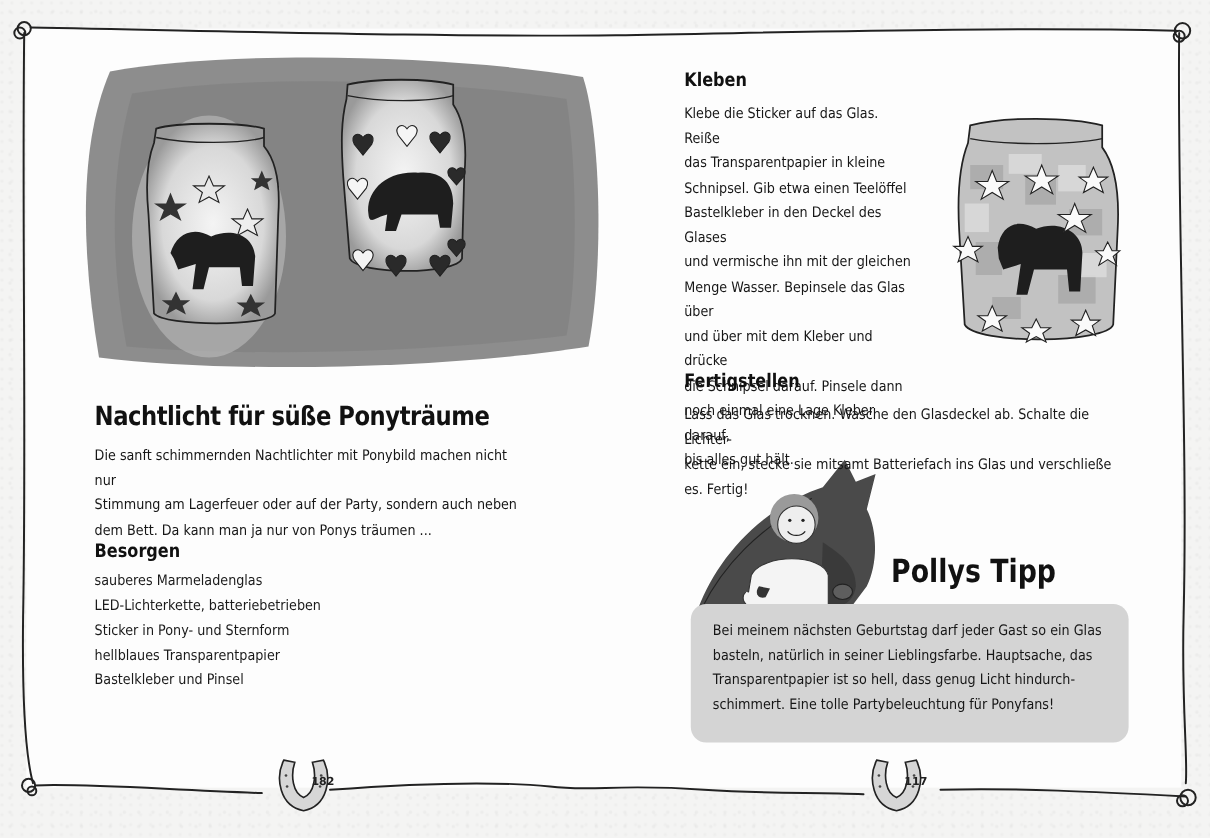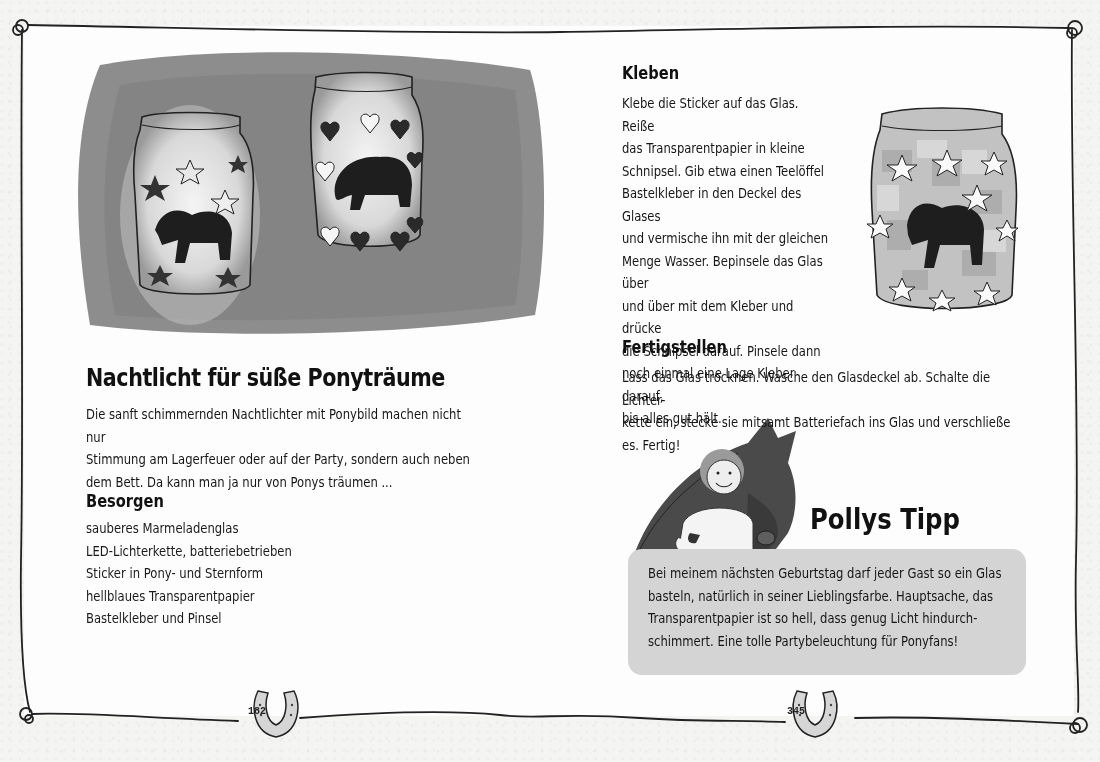--- a/index.html
+++ b/index.html
@@ -28,21 +28,21 @@
   .kleben-h { left: 622px; top: 63px; }
   .kleben-p { left: 622px; top: 93px; width: 240px; }
   .fertig-h { left: 622px; top: 337px; }
   .fertig-p { left: 622px; top: 367px; width: 460px; }
 
   .tip-title { position: absolute; left: 810px; top: 502px; font-size: 29px; transform: scaleX(0.84); transform-origin: left; white-space: nowrap; color:#111; }
   .tip-box { position: absolute; left: 628px; top: 549px; width: 398px; height: 126px; background: #d4d4d4; border-radius: 14px; }
   .tip-p { left: 648px; top: 563px; width: 430px; }
 
   .pagenum { position: absolute; width: 56px; height: 56px; }
-  .pagenum span { position: absolute; left: 0; right: 0; top: 19px; text-align: left; font-size: 10px; font-weight: bold; color:#222;font-family:Liberation Mono, monospace; }
+  .pagenum span { position: absolute; left: 0; right: 0; top: 19px; text-align: right; font-size: 10px; font-weight: bold; color:#222; }
   .pn-left { left: 248px; top: 687px; }
   .pn-right { left: 787px; top: 687px; }
 
   .illus { position: absolute; }
 </style>
 </head>
 <body>
 
 <div class="spread">
   <div class="page-area"></div>
@@ -214,15 +214,15 @@
   <div class="pagenum pn-right">
     <svg width="56" height="56" viewBox="0 0 56 56">
       <path d="M10 4 L20 6 C16 18, 18 34, 28 38 C38 34, 40 18, 36 6 L46 4 C54 20, 50 46, 28 50 C6 46, 2 20, 10 4 Z" fill="#d6d6d6" stroke="#222" stroke-width="1.5"></path>
       <g fill="#444">
           <circle cx="12" cy="18" r="1.2"></circle>
           <circle cx="13" cy="28" r="1.2"></circle>
           <circle cx="44" cy="18" r="1.2"></circle>
           <circle cx="43" cy="28" r="1.2"></circle>
         </g>
     </svg>
-    <span>345</span>
+    <span>117</span>
   </div>
 </div>
 
 </body></html>

